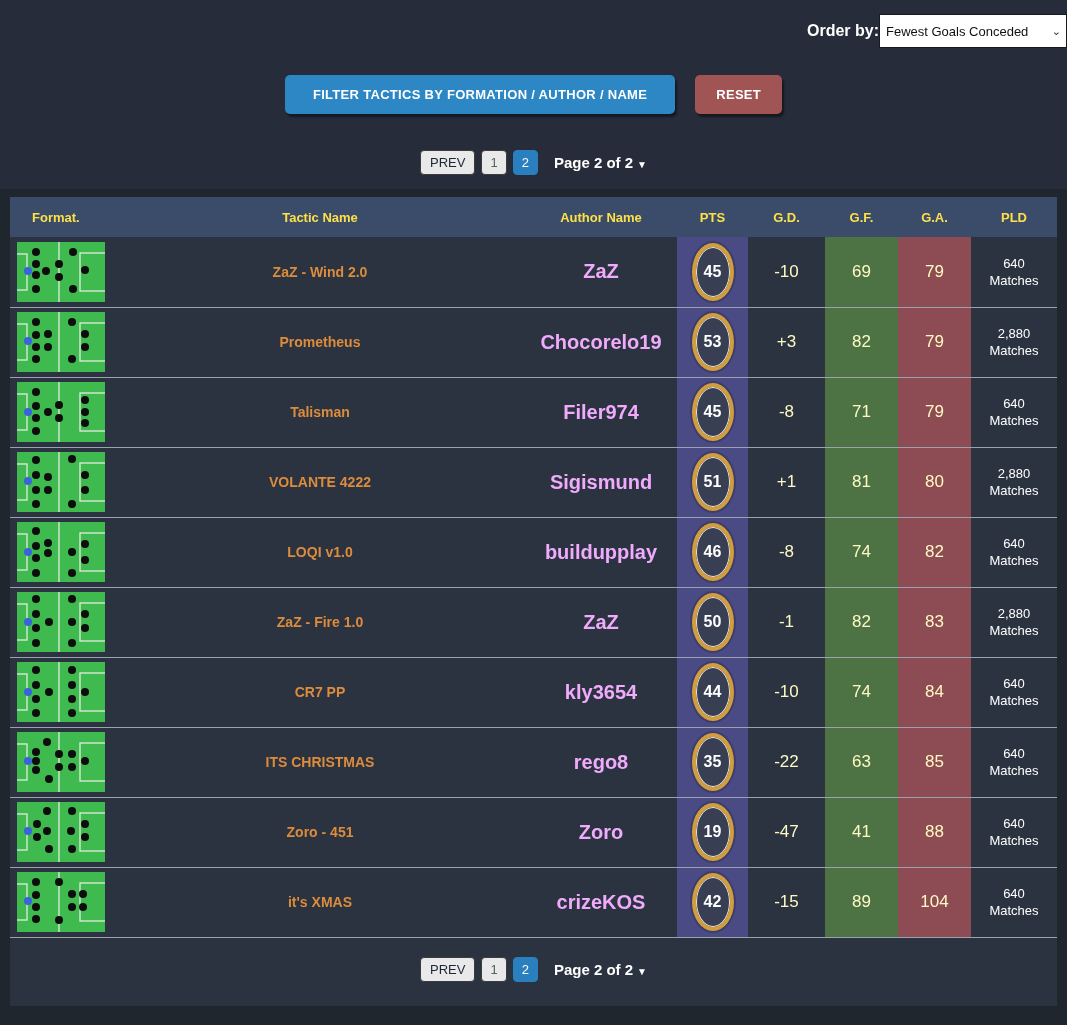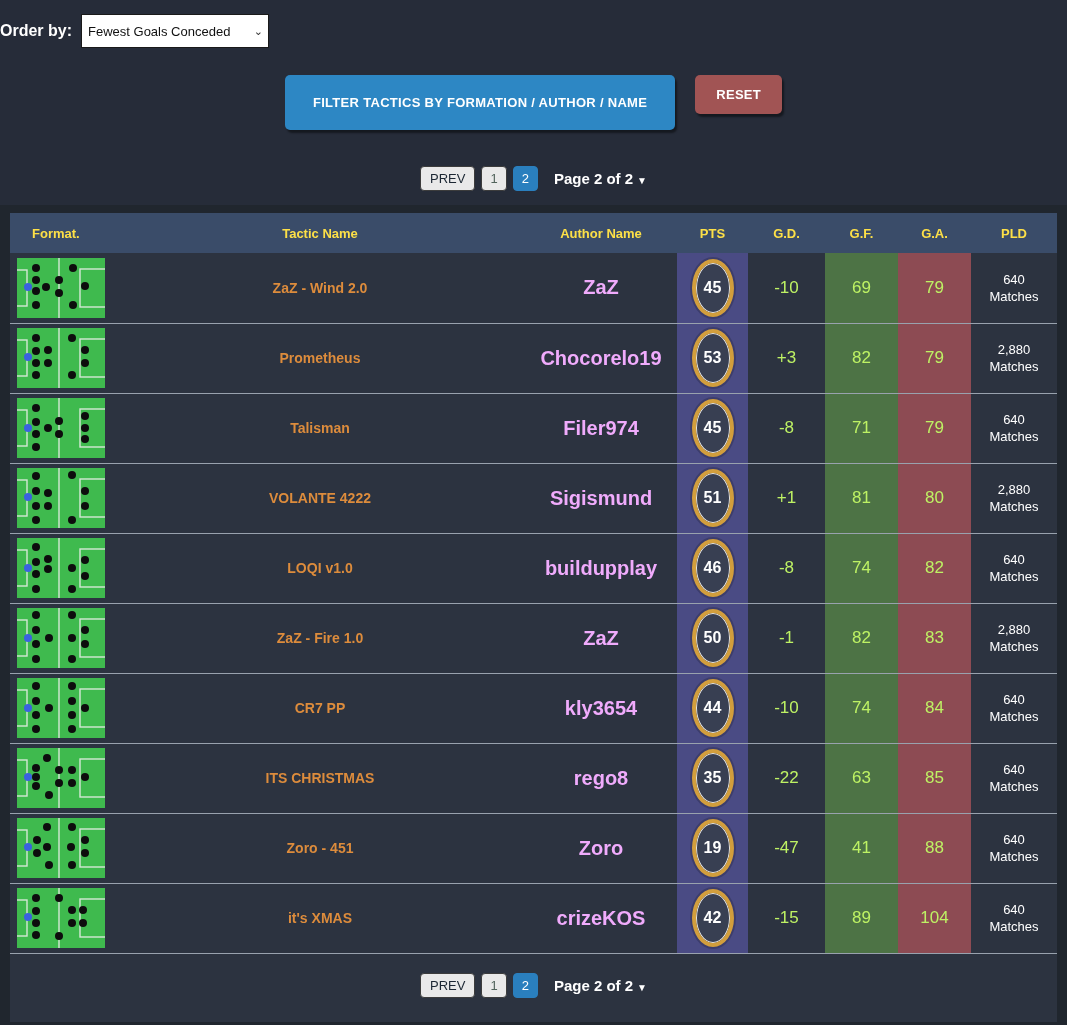--- a/index.html
+++ b/index.html
@@ -1,32 +1,32 @@
 <!DOCTYPE html>
 <html><head>
 <meta charset="utf-8">
 <style>
   * { margin:0; padding:0; box-sizing:border-box; }
   html,body { width:1067px; background:#20262e; font-family:"Liberation Sans", sans-serif; }
   body { min-height:1025px; }
 
   
   .top-section { background:#262c39; padding:14px 0 14px; }
-  .order-row { display:flex; justify-content:flex-start; align-items:center; gap:9px; }
+  .order-row { display:flex; justify-content:flex-end; align-items:center; }
   .order-label { color:#fff; font-weight:bold; font-size:16px; }
   .order-select { background:#fff; border:1px solid #1a1a1a; width:188px; height:34px;
                   display:flex; align-items:center; justify-content:space-between;
                   padding:0 5px 0 6px; font-size:13px; color:#111; cursor:pointer; }
   .order-select .chev { font-size:11px; color:#333; }
 
   .btn-row { display:flex; justify-content:center; align-items:flex-start; gap:20px; margin-top:27px; }
   .btn { border:none; border-radius:5px; color:#fff; font-weight:bold; font-size:13px;
          font-family:"Liberation Sans",sans-serif; cursor:pointer; letter-spacing:.3px;
          box-shadow:2px 3px 2px rgba(0,0,0,.45); }
-  .filter-btn { background:#2d87c4; padding:20px 28px; }
+  .filter-btn { background:#2d87c4; padding:12px 28px; }
   .reset-btn  { background:#a15454; padding:12px 21px; }
 
   
   .pagination { display:flex; justify-content:center; align-items:center; gap:6px; margin-top:36px; }
   .pg-btn { background:#e9e9e9; border:1px solid #3c3c3c; border-radius:4px; color:#1c2733;
             font-weight:normal; font-size:13px; padding:4px 9px; cursor:pointer;
             font-family:"Liberation Sans",sans-serif; }
   .pg-num { padding:4px 8px; min-width:24px; text-align:center; }
   .pg-1 { color:#52645c; }
   .pg-active { background:#2a7fbe; border-color:#2a7fbe; color:#fff; }
@@ -42,21 +42,21 @@
   tbody tr { height:70px; background:#2c3340; }
   tbody tr + tr td { border-top:1px solid #99a2ae; }
   td { text-align:center; vertical-align:middle; }
   td.cell-format { padding-left:6px; text-align:left; }
   td.cell-format svg { display:block; margin:4px 0 4px 1px; }
   .tactic-link { color:#dd8c3c; font-weight:bold; font-size:14px; cursor:pointer; }
   .author-link { color:#f0abfc; font-weight:bold; font-size:20px; cursor:pointer; }
   td.cell-pts { background:#4a4b84; }
   td.cell-gf  { background:#4d7345; }
   td.cell-ga  { background:#8d4b53; }
-  .num { color:#bef264; font-size:17px; }
+  .num { color:#fef9c3; font-size:17px; }
   .pts-circle { width:42px; height:58px; border-radius:50%; background:#383f52;
                 border:4px solid #d29e3d; box-shadow:inset 0 0 0 1px #e8e8e8, 0 0 0 2px rgba(0,0,0,.18);
                 display:flex; align-items:center; justify-content:center;
                 color:#fff; font-size:16px; font-weight:bold; margin:4px auto; }
   .pld { color:#fff; font-size:13px; line-height:17px; }
 
   .footer-pagination { border-top:1px solid #99a2ae; padding:19px 0 24px; margin-top:0; }
   .footer-pagination.pagination { margin-top:0; }
 </style>
 </head>

